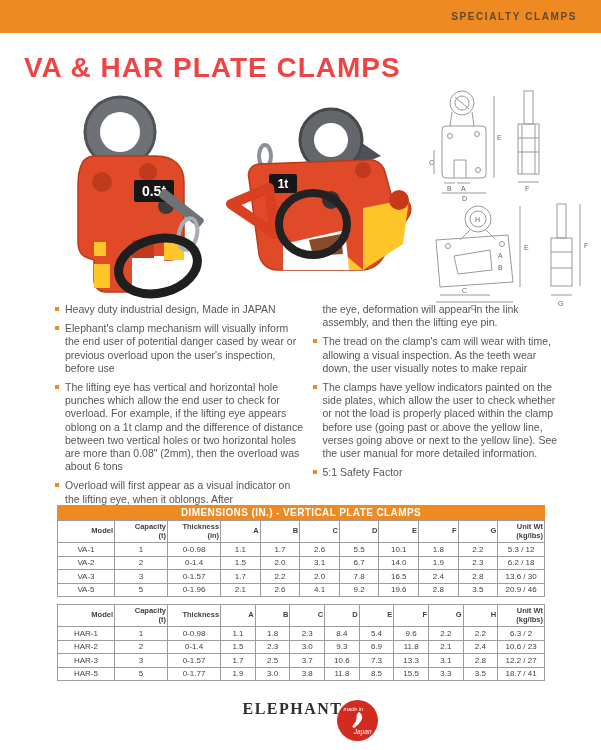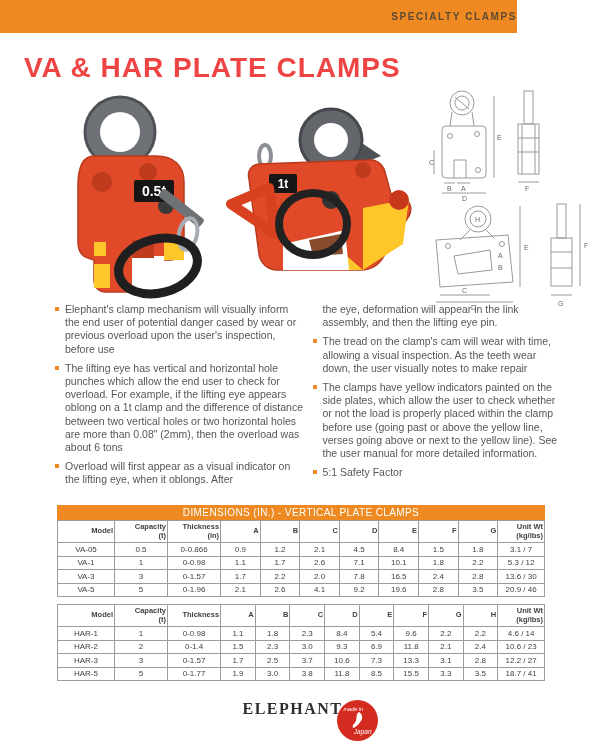--- a/index.html
+++ b/index.html
@@ -1,21 +1,21 @@
 <!DOCTYPE html>
 <html><head>
 <meta charset="utf-8">
 <style>
   html,body{margin:0;padding:0;}
   body{font-family:"Liberation Sans", sans-serif; background:#e9e9e9;}
   .page{position:relative; width:601px; height:750px; background:#ffffff; margin:0 auto; overflow:hidden;}
 
   
-  .topbar{position:absolute; top:0; left:0; width:517px; height:33px; background:#EF8A23;
-          display:flex; align-items:center; justify-content:flex-end; box-sizing:border-box;}
+  .topbar{position:absolute; top:0; left:0; width:601px; height:33px; background:#EF8A23;
+          display:flex; align-items:center; justify-content:flex-end; padding-right:24px; box-sizing:border-box;}
   .topbar .tb-label{font-size:10px; font-weight:700; letter-spacing:1.6px; color:#5D4A33;}
 
   
   .page-title{position:absolute; top:52px; left:0; width:601px; text-align:left;
               font-size:28px; font-weight:700; letter-spacing:1px; color:#ef4444;padding-left:24px;}
 
   
   .media{position:absolute; top:88px; left:0; width:601px; height:218px;}
   .photo-vertical{position:absolute; left:42px; top:2px;}
   .photo-horizontal{position:absolute; left:213px; top:16px;}
@@ -26,21 +26,21 @@
             color:#55565A; font-size:10.5px; line-height:13.2px;}
   .features .col{flex:1;}
   ul.blist{list-style:none; margin:0; padding:0;}
   ul.blist li{display:flex; margin-bottom:6px;}
   .sq{flex:0 0 auto; width:4px; height:4px; background:#EF8A23; margin:4px 6px 0 0;}
   .btx{flex:1;}
   .cont-text{margin:0 0 6px 10px;}
 
   
   .tables{position:absolute; top:505px; left:57px; width:488px;}
-  .tbl-title{background:#EF8A23; color:#ffffff; font-weight:400; font-size:10px;
+  .tbl-title{background:#EF8A23; color:#ffffff; font-weight:700; font-size:10px;
              text-align:center; letter-spacing:.4px; padding:2px 0 2px 0;}
   table.dim{width:100%; border-collapse:collapse; table-layout:fixed; margin-bottom:7px;}
   table.dim th{border:1px solid #9C9C9C; font-size:7.5px; font-weight:700; color:#3E3F42;
                text-align:right; white-space:pre-line; padding:2px 1px; line-height:8.5px;}
   table.dim td{border:1px solid #9C9C9C; font-size:8px; color:#3E3F42; text-align:center;
                padding:1.5px 1px; line-height:9.5px;}
   table.dim col.c-model{width:11.7%;} table.dim col.c-cap{width:10.9%;} table.dim col.c-thick{width:10.9%;}
   table.dim col.c-uw{width:9.6%;}
 
   
@@ -183,20 +183,24 @@
       <text class="dimlabel" x="164" y="162">F</text>
       <text class="dimlabel" x="138" y="220">G</text>
     </svg>
   </div>
 
   <div class="features">
     <div class="col">
       <ul class="blist">
           <li>
             <span class="sq"></span>
+            <span class="btx">Heavy duty industrial design, Made in JAPAN</span>
+          </li>
+          <li>
+            <span class="sq"></span>
             <span class="btx">Elephant's clamp mechanism will visually inform the end user of potential danger cased by wear or previous overload upon the user's inspection, before use</span>
           </li>
           <li>
             <span class="sq"></span>
             <span class="btx">The lifting eye has vertical and horizontal hole punches which allow the end user to check for overload.  For example, if the lifting eye appears oblong on a 1t clamp and the difference of distance between two vertical holes or two horizontal holes are more than 0.08" (2mm), then the overload was about 6 tons</span>
           </li>
           <li>
             <span class="sq"></span>
             <span class="btx">Overload will first appear as a visual indicator on the lifting eye, when it oblongs.  After</span>
           </li>
@@ -250,44 +254,44 @@
             <th>D</th>
             <th>E</th>
             <th>F</th>
             <th>G</th>
             <th>Unit Wt
 (kg/lbs)</th>
           </tr>
         </thead>
         <tbody>
           <tr>
-            <td>VA-05</td>
-            <td>0.5</td>
-            <td>0-0.866</td>
-            <td>0.9</td>
-            <td>1.2</td>
-            <td>2.1</td>
-            <td>4.5</td>
-            <td>8.4</td>
-            <td>1.5</td>
-            <td>1.8</td>
-            <td>3.1 / 7</td>
-          </tr>
-          <tr>
             <td>VA-1</td>
             <td>1</td>
             <td>0-0.98</td>
             <td>1.1</td>
             <td>1.7</td>
             <td>2.6</td>
-            <td>7.1</td>
+            <td>5.5</td>
             <td>10.1</td>
             <td>1.8</td>
             <td>2.2</td>
             <td>5.3 / 12</td>
+          </tr>
+          <tr>
+            <td>VA-2</td>
+            <td>2</td>
+            <td>0-1.4</td>
+            <td>1.5</td>
+            <td>2.0</td>
+            <td>3.1</td>
+            <td>6.7</td>
+            <td>14.0</td>
+            <td>1.9</td>
+            <td>2.3</td>
+            <td>6.2 / 18</td>
           </tr>
           <tr>
             <td>VA-3</td>
             <td>3</td>
             <td>0-1.57</td>
             <td>1.7</td>
             <td>2.2</td>
             <td>2.0</td>
             <td>7.8</td>
             <td>16.5</td>
@@ -350,21 +354,21 @@
             <td>1</td>
             <td>0-0.98</td>
             <td>1.1</td>
             <td>1.8</td>
             <td>2.3</td>
             <td>8.4</td>
             <td>5.4</td>
             <td>9.6</td>
             <td>2.2</td>
             <td>2.2</td>
-            <td>4.6 / 14</td>
+            <td>6.3 / 2</td>
           </tr>
           <tr>
             <td>HAR-2</td>
             <td>2</td>
             <td>0-1.4</td>
             <td>1.5</td>
             <td>2.3</td>
             <td>3.0</td>
             <td>9.3</td>
             <td>6.9</td>

